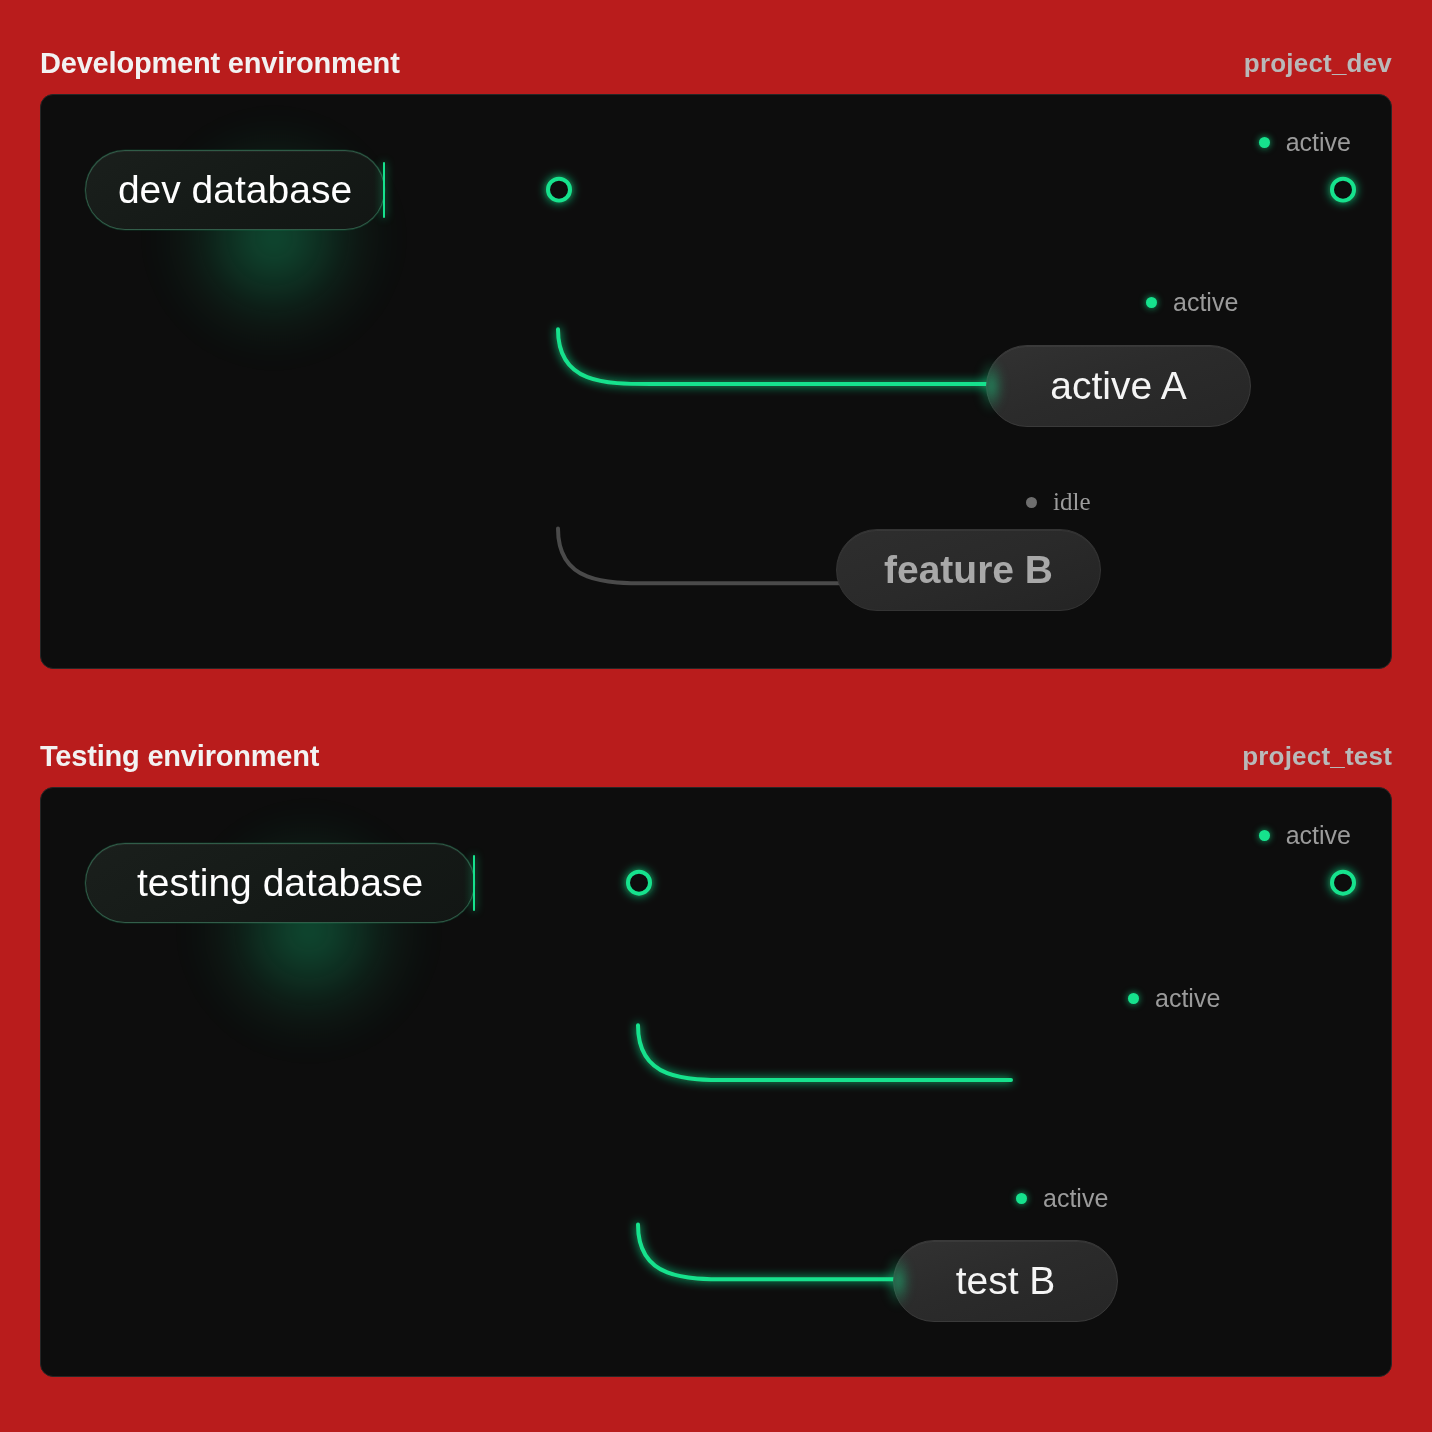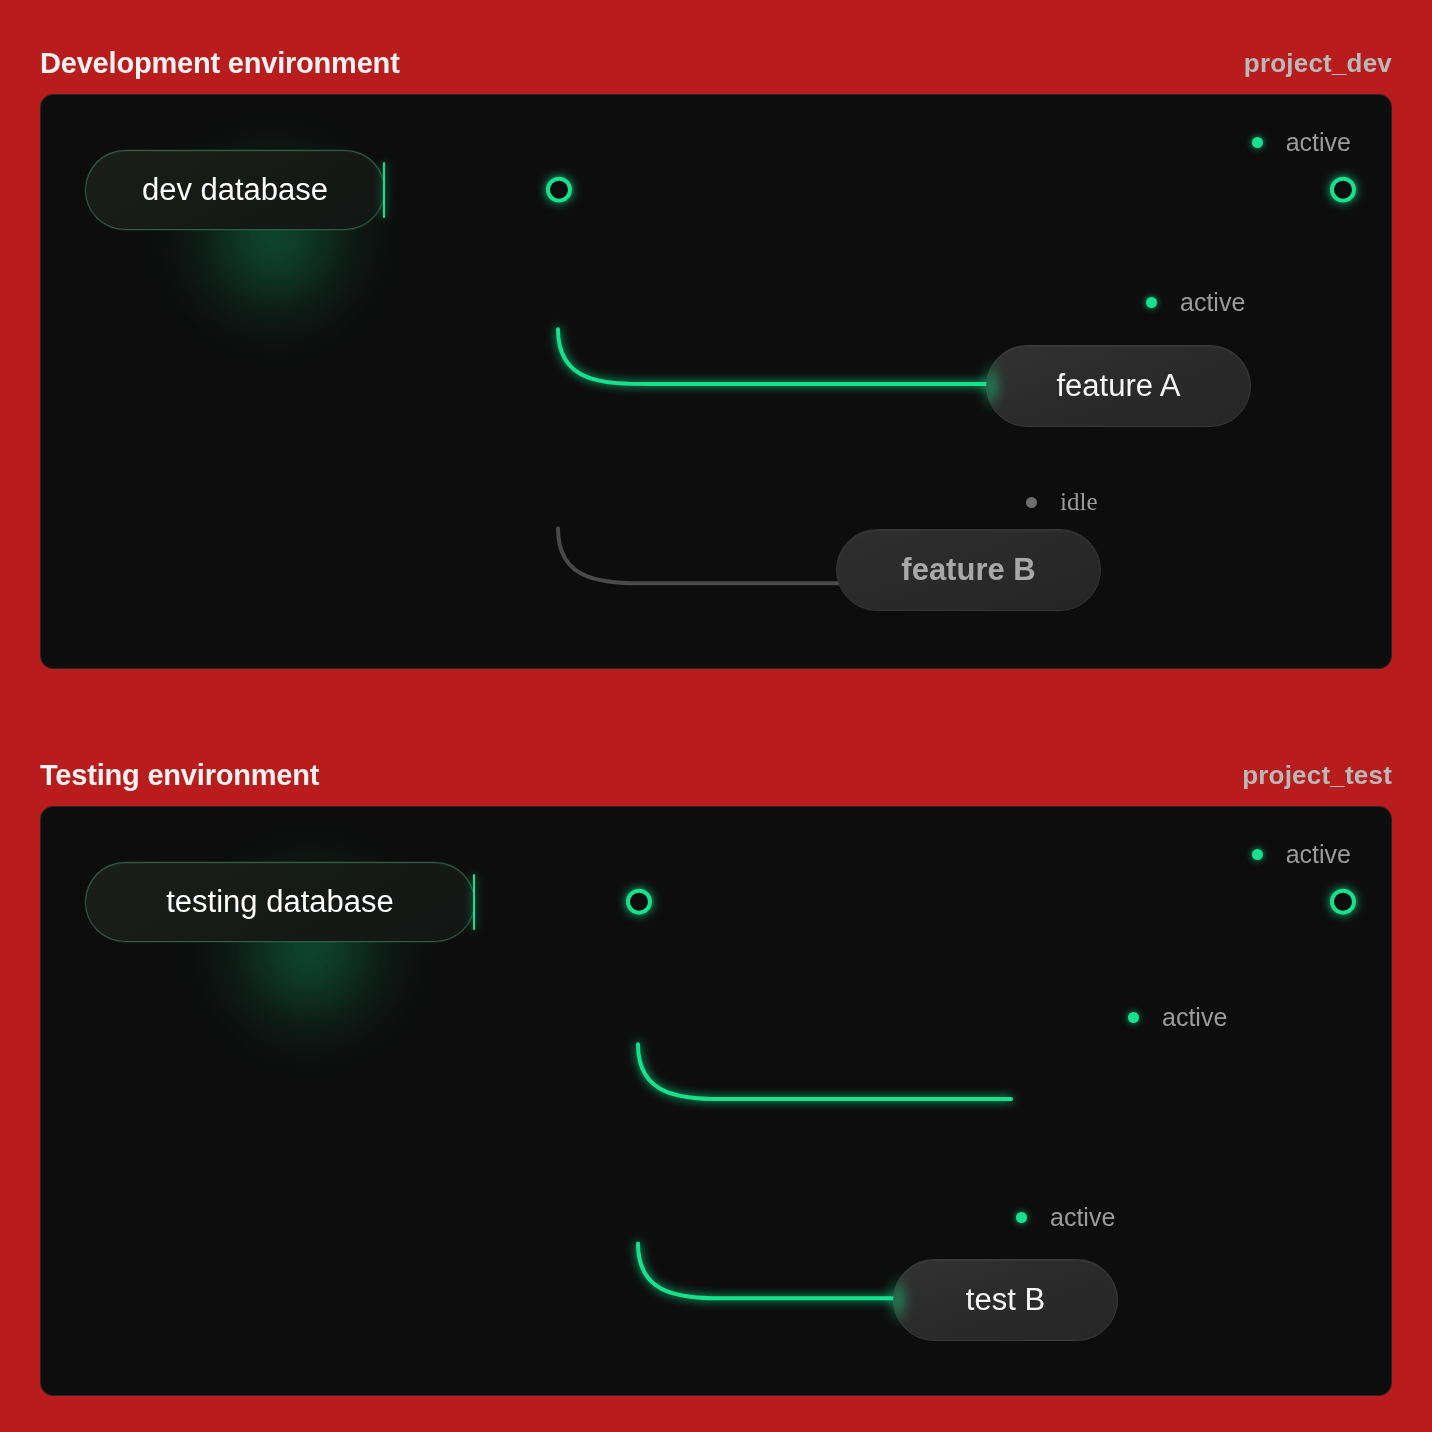--- a/index.html
+++ b/index.html
@@ -73,21 +73,21 @@
   }
 
   
   .node {
     position: absolute;
     display: flex;
     align-items: center;
     justify-content: center;
     border-radius: 999px;
     white-space: nowrap;
-    font-size: 31px;
+    font-size: 39px;
   }
 
   .node.db {
     background: linear-gradient(150deg, #1a1f1c 0%, #151a17 55%, #121614 100%);
     border: 1px solid rgba(90,190,145,0.40);
     box-shadow:
       0 0 0 0.5px rgba(22,226,141,0.18),
       inset 0 1px 0 rgba(255,255,255,0.045);
     color: #ffffff;
   }
@@ -128,21 +128,21 @@
       rgba(22,226,141,0) 100%);
     filter: blur(4px);
     pointer-events: none;
   }
 
   
   .status {
     position: absolute;
     display: flex;
     align-items: center;
-    gap: 23px;
+    gap: 16px;
     font-size: 25px;
     color: #9b9b9b;
     white-space: nowrap;
   }
   .status .dot {
     width: 11px; height: 11px;
     border-radius: 50%;
     background: #16e28d;
     box-shadow: 0 0 7px rgba(22,226,141,0.75);
     flex: 0 0 auto;
@@ -211,35 +211,35 @@
       <div class="node db" style="left:44px; top:55px; width:300px; height:80px;">
         <span>dev database</span>
       </div>
 
       <div class="status" style="left:1105px; top:193px;">
         <span class="dot"></span>
         <span>active</span>
       </div>
       <div class="node svc" style="left:945px; top:250px; width:265px; height:82px;">
         <div class="edge-glow"></div>
-        <span>feature A</span>
+        <span>active A</span>
       </div>
 
       <div class="status idle" style="left:985px; top:393px;font-family:Liberation Serif, serif;">
         <span class="dot"></span>
         <span>idle</span>
       </div>
       <div class="node svc idle" style="left:795px; top:434px; width:265px; height:82px;font-weight:bold;">
         <span>feature B</span>
       </div>
 
     </div>
   </div>
 
-  <div class="section" style="top:744px;text-align:right;">
+  <div class="section" style="top:725px;text-align:right;">
 
     <div class="section-header">
       <div class="section-title">Testing environment</div>
       <div class="section-project">project_test</div>
     </div>
 
     <div class="panel test">
 
       <div class="glow" style="left:58px; top:18px; width:420px; height:250px;"></div>
 

